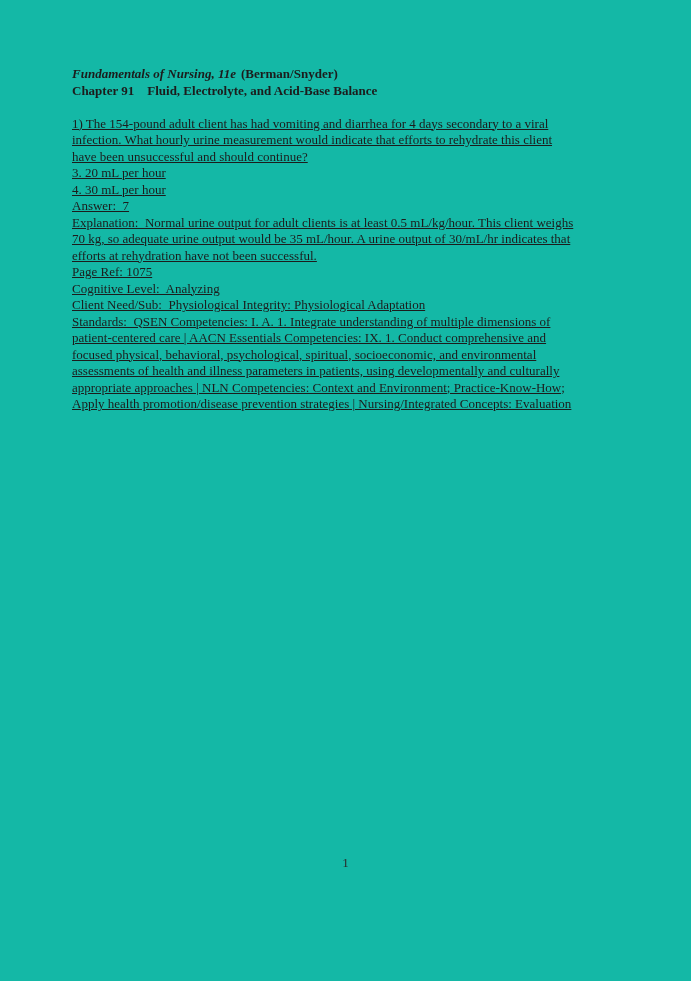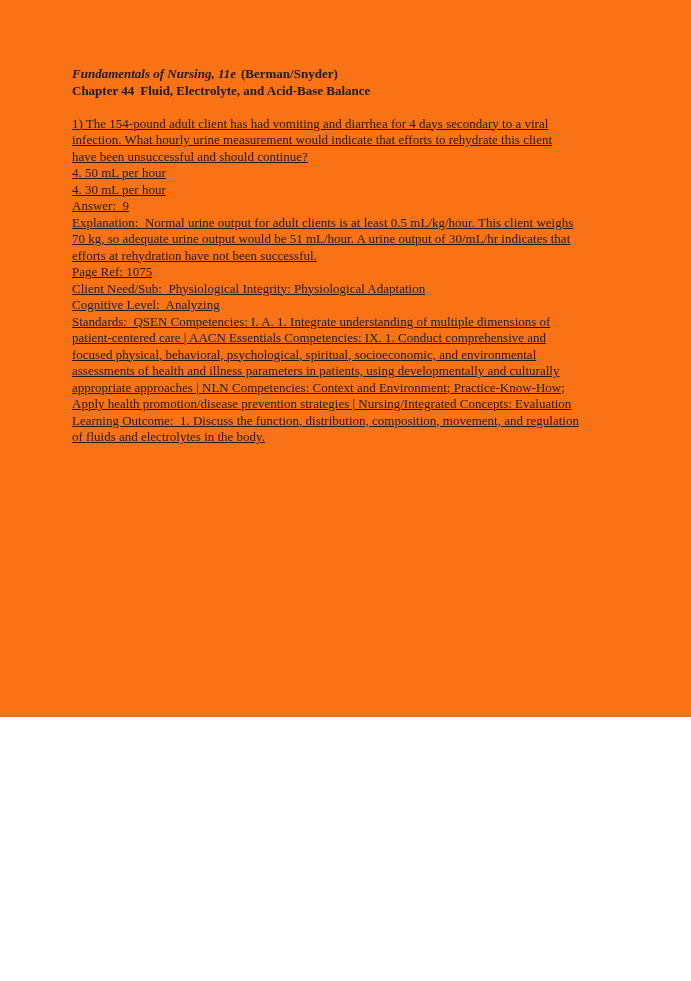--- a/index.html
+++ b/index.html
@@ -3,86 +3,84 @@
 <meta charset="utf-8">
 <style>
   html, body {
     margin: 0;
     padding: 0;
     background: #ffffff;
   }
   .page {
     position: relative;
     width: 691px;
-    height: 717px;
-    background: #f97316;
+    height: 981px;
+    background: #14b8a6;
     color: #1c1c1c;
     font-family: "Liberation Serif", serif;
     font-size: 13px;
     line-height: 16.5px;
     overflow: hidden;
   }
   .content {
     position: absolute;
     left: 72px;
     top: 66px;
     width: 600px;
   }
   .pre { white-space: pre-wrap; text-decoration: underline; }
   .hdr-line { white-space: pre-wrap; font-weight: bold; }
   .book-title { font-style: italic; }
   .book-authors { margin-left: 5px; }
-  .chapter-title { padding-left: 6px; }
+  .chapter-title { padding-left: 13px; }
   .spacer-line { height: 16.5px; }
   .footer-pagenum {
     position: absolute;
     left: 0;
     right: 0;
     top: 855px;
     text-align: center;
     font-family: "Liberation Serif", serif;
     font-size: 13px;
     color: #2a2a2a;
   }
 </style>
 </head>
 <body>
 
 <div class="page">
   <div class="content">
 
     <div class="hdr-line"><span class="book-title">Fundamentals of Nursing, 11e</span><span class="book-authors">(Berman/Snyder)</span></div>
 
-    <div class="hdr-line"><span>Chapter 44</span><span class="chapter-title">Fluid, Electrolyte, and Acid-Base Balance</span></div>
+    <div class="hdr-line"><span>Chapter 91</span><span class="chapter-title">Fluid, Electrolyte, and Acid-Base Balance</span></div>
 
     <div class="spacer-line"></div>
 
     <div>
       <div class="pre">1) The 154-pound adult client has had vomiting and diarrhea for 4 days secondary to a viral
 infection. What hourly urine measurement would indicate that efforts to rehydrate this client
 have been unsuccessful and should continue?</div>
 
       <div>
-        <div class="pre">4. 50 mL per hour</div>
+        <div class="pre">3. 20 mL per hour</div>
         <div class="pre">4. 30 mL per hour</div>
       </div>
 
-      <div class="pre">Answer:  9</div>
+      <div class="pre">Answer:  7</div>
       <div class="pre">Explanation:  Normal urine output for adult clients is at least 0.5 mL/kg/hour. This client weighs
-70 kg, so adequate urine output would be 51 mL/hour. A urine output of 30/mL/hr indicates that
+70 kg, so adequate urine output would be 35 mL/hour. A urine output of 30/mL/hr indicates that
 efforts at rehydration have not been successful.</div>
       <div class="pre">Page Ref: 1075</div>
+      <div class="pre">Cognitive Level:  Analyzing</div>
       <div class="pre">Client Need/Sub:  Physiological Integrity: Physiological Adaptation</div>
-      <div class="pre">Cognitive Level:  Analyzing</div>
       <div class="pre">Standards:  QSEN Competencies: I. A. 1. Integrate understanding of multiple dimensions of
 patient-centered care | AACN Essentials Competencies: IX. 1. Conduct comprehensive and
 focused physical, behavioral, psychological, spiritual, socioeconomic, and environmental
 assessments of health and illness parameters in patients, using developmentally and culturally
 appropriate approaches | NLN Competencies: Context and Environment; Practice-Know-How;
 Apply health promotion/disease prevention strategies | Nursing/Integrated Concepts: Evaluation</div>
-      <div class="pre">Learning Outcome:  1. Discuss the function, distribution, composition, movement, and regulation
-of fluids and electrolytes in the body.</div>
     </div>
 
   </div>
 
   <div class="footer-pagenum">1</div>
 </div>
 
 </body></html>

